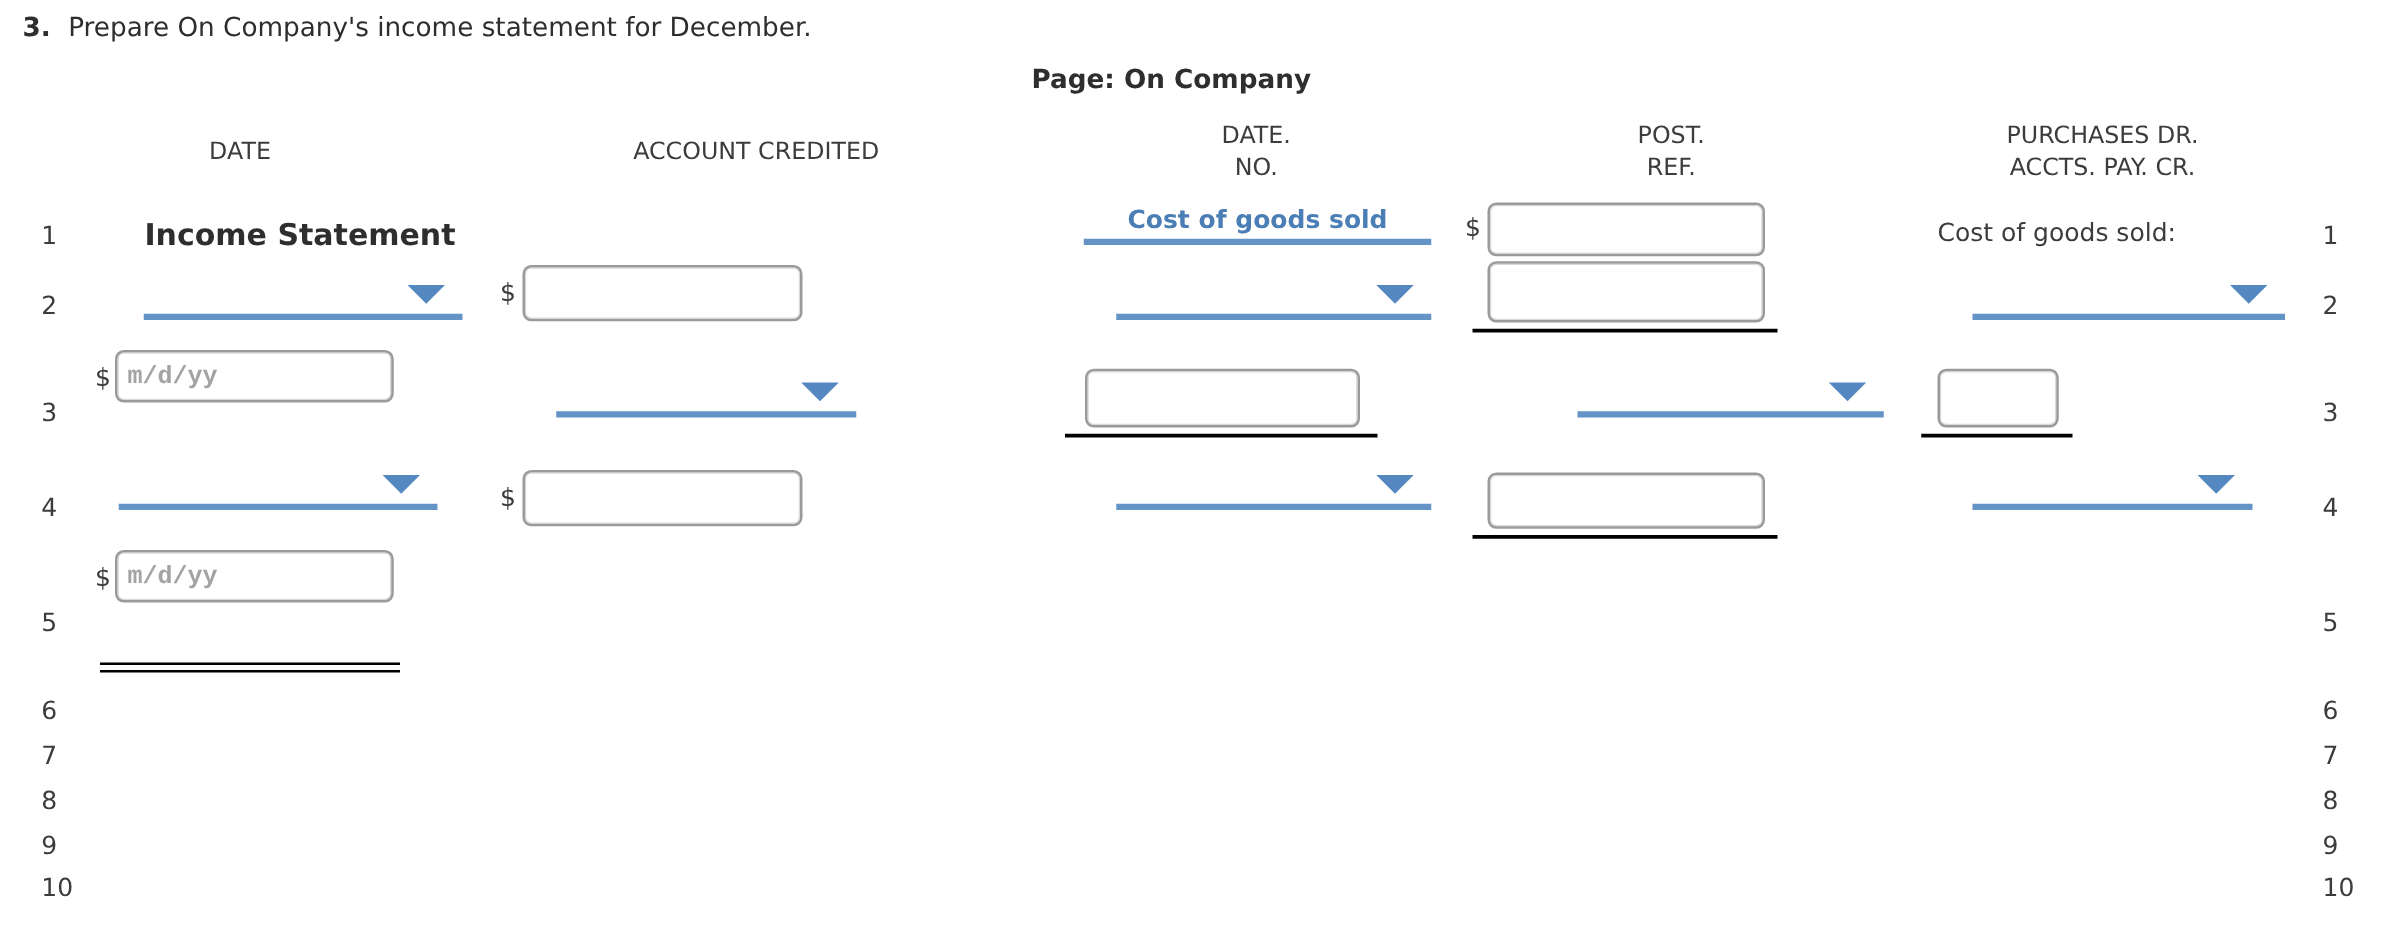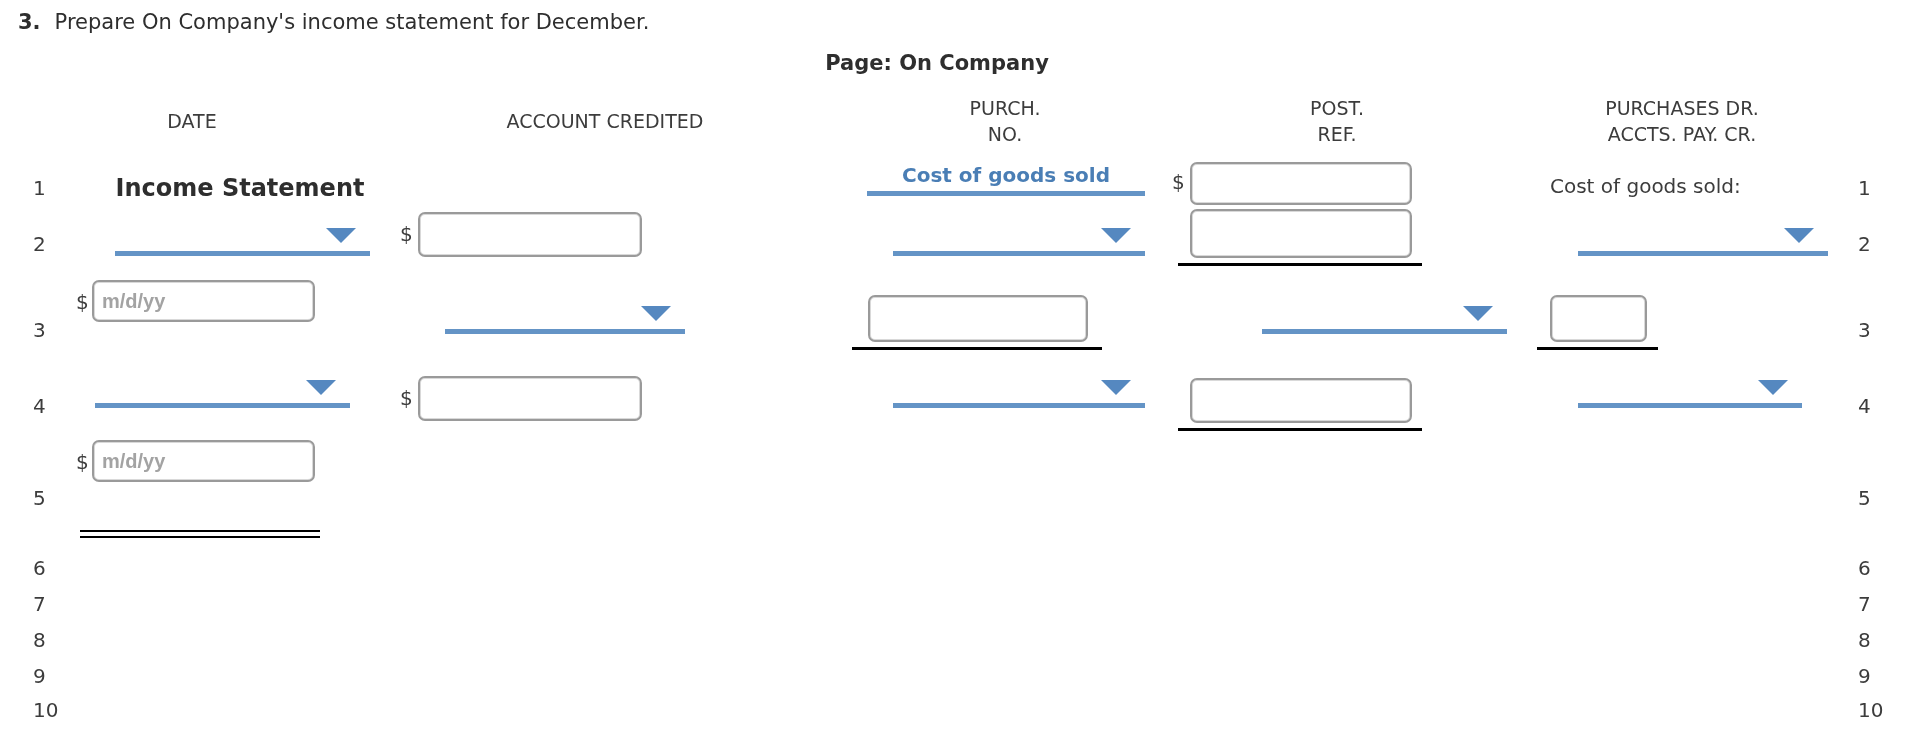--- a/index.html
+++ b/index.html
@@ -15,21 +15,21 @@
   .rownum{font-size:20px;color:#3c3c3c;}
   .boldcell{font-size:24px;font-weight:bold;color:#2e2e2e;white-space:nowrap;}
   .plaincell{font-size:20px;color:#3c3c3c;white-space:nowrap;}
   .center{transform:translateX(-50%);}
   .dollar{font-size:20px;color:#3c3c3c;}
   .txtinput{
     position:absolute;box-sizing:border-box;background:#fff;
     border:2px solid #9a9a9a;border-radius:7px;font-size:20px;padding:0 8px;
     color:#3c3c3c;outline:none;box-shadow:0 0 0 1px #d9d9d9 inset;
   }
-  .dateinput{font-family:Liberation Sans, sans-serif;font-weight:bold;}
+  .dateinput{font-family:Liberation Mono, monospace;font-weight:bold;}
   .dateinput::placeholder{color:#a3a3a3;opacity:1;}
   .txtinput::placeholder{color:#a3a3a3;opacity:1;}
   .dropdown{position:absolute;height:28px;cursor:pointer;}
   .dropdown .tri{
     position:absolute;right:14px;top:0;width:0;height:0;
     border-left:15px solid transparent;border-right:15px solid transparent;
     border-top:15px solid #5588c0;
   }
   .dropdown .line{position:absolute;left:0;right:0;bottom:0;height:5px;background:#6494c6;}
   .selecteddd{position:absolute;cursor:pointer;}
@@ -45,21 +45,21 @@
 
   <div class="abs task" style="left:18px;top:10px;">
     <b>3.</b><span>Prepare On Company's income statement for December.</span>
   </div>
 
   <div class="abs pagetitle" style="left:937px;top:51px;">Page: On Company</div>
 
   <div class="abs colhead" style="left:192px;top:108px;">DATE</div>
   <div class="abs colhead" style="left:605px;top:108px;">ACCOUNT CREDITED</div>
   <div class="abs colhead" style="left:1005px;top:95px;">
-    <div>PURCH.</div>
+    <div>DATE.</div>
     <div>NO.</div>
   </div>
   <div class="abs colhead" style="left:1337px;top:95px;">
     <div>POST.</div>
     <div>REF.</div>
   </div>
   <div class="abs colhead" style="left:1682px;top:95px;">
     <div>PURCHASES DR.</div>
     <div>ACCTS. PAY. CR.</div>
   </div>

